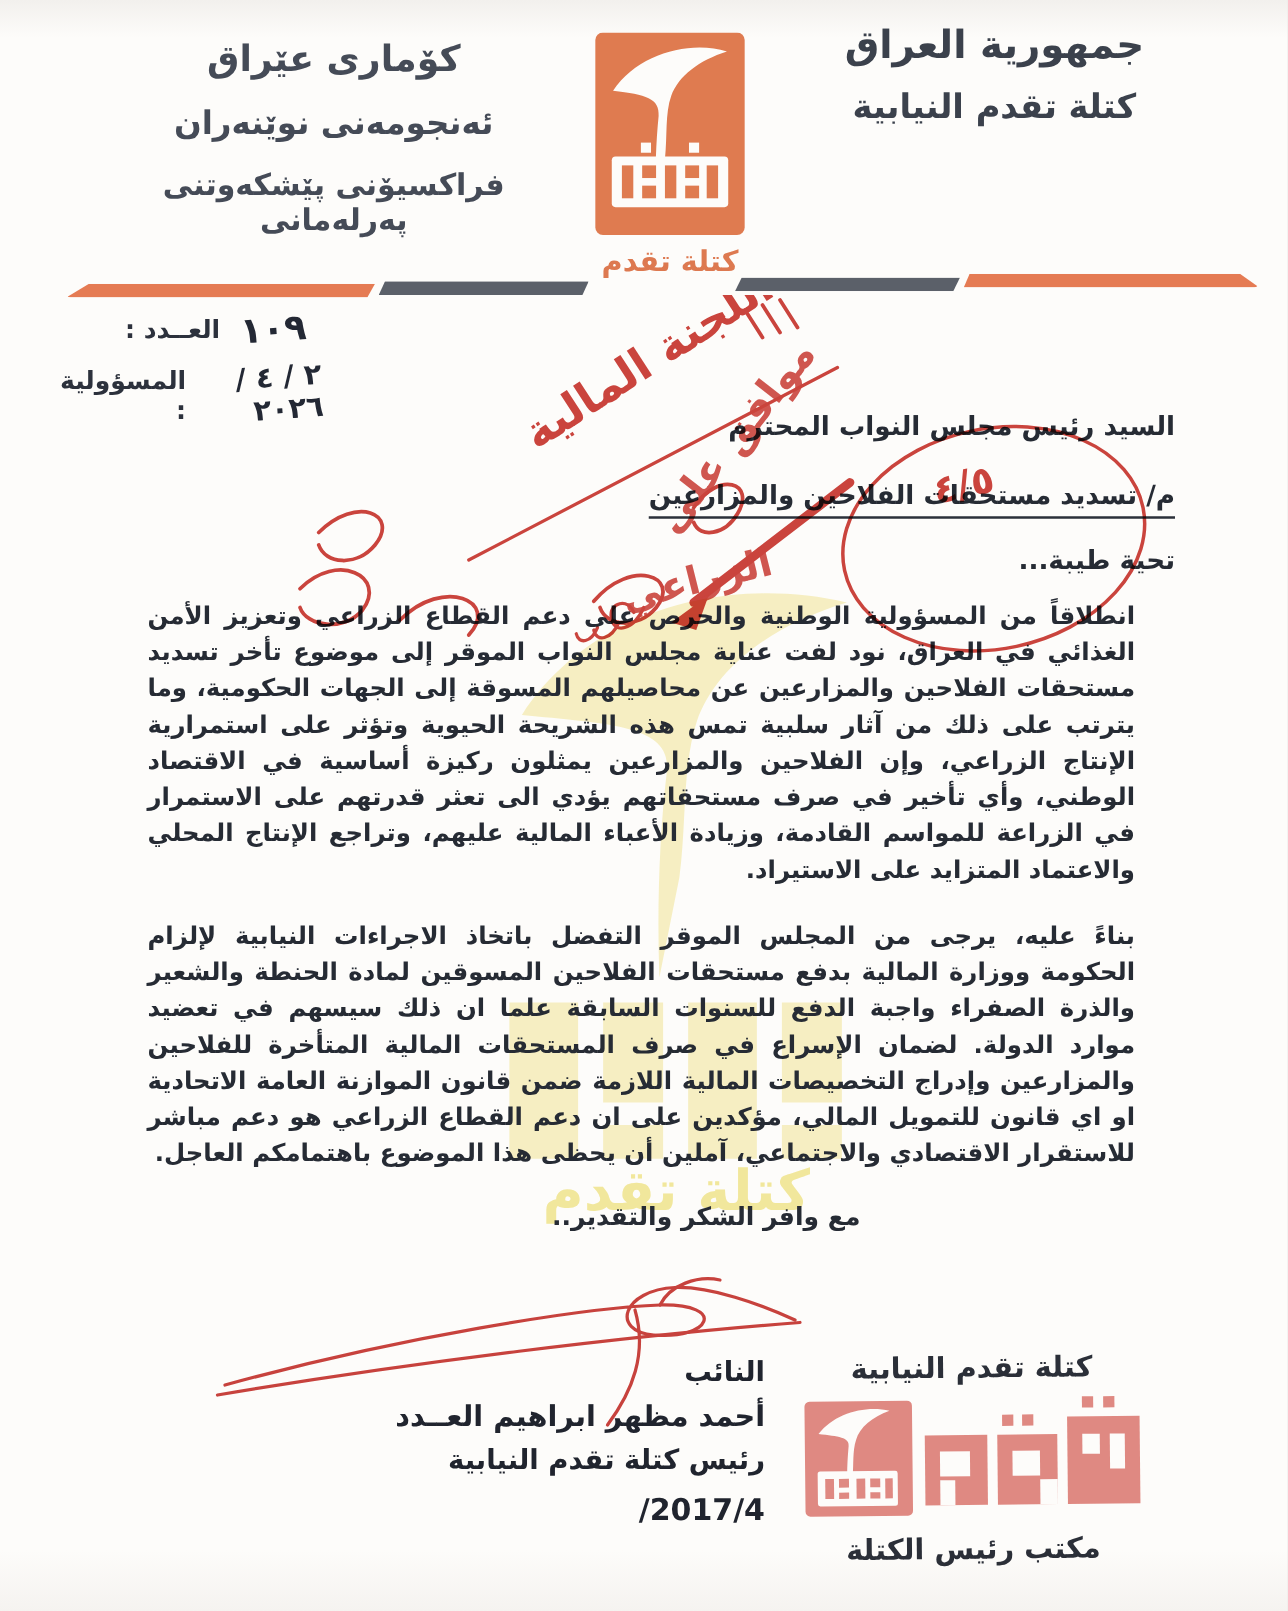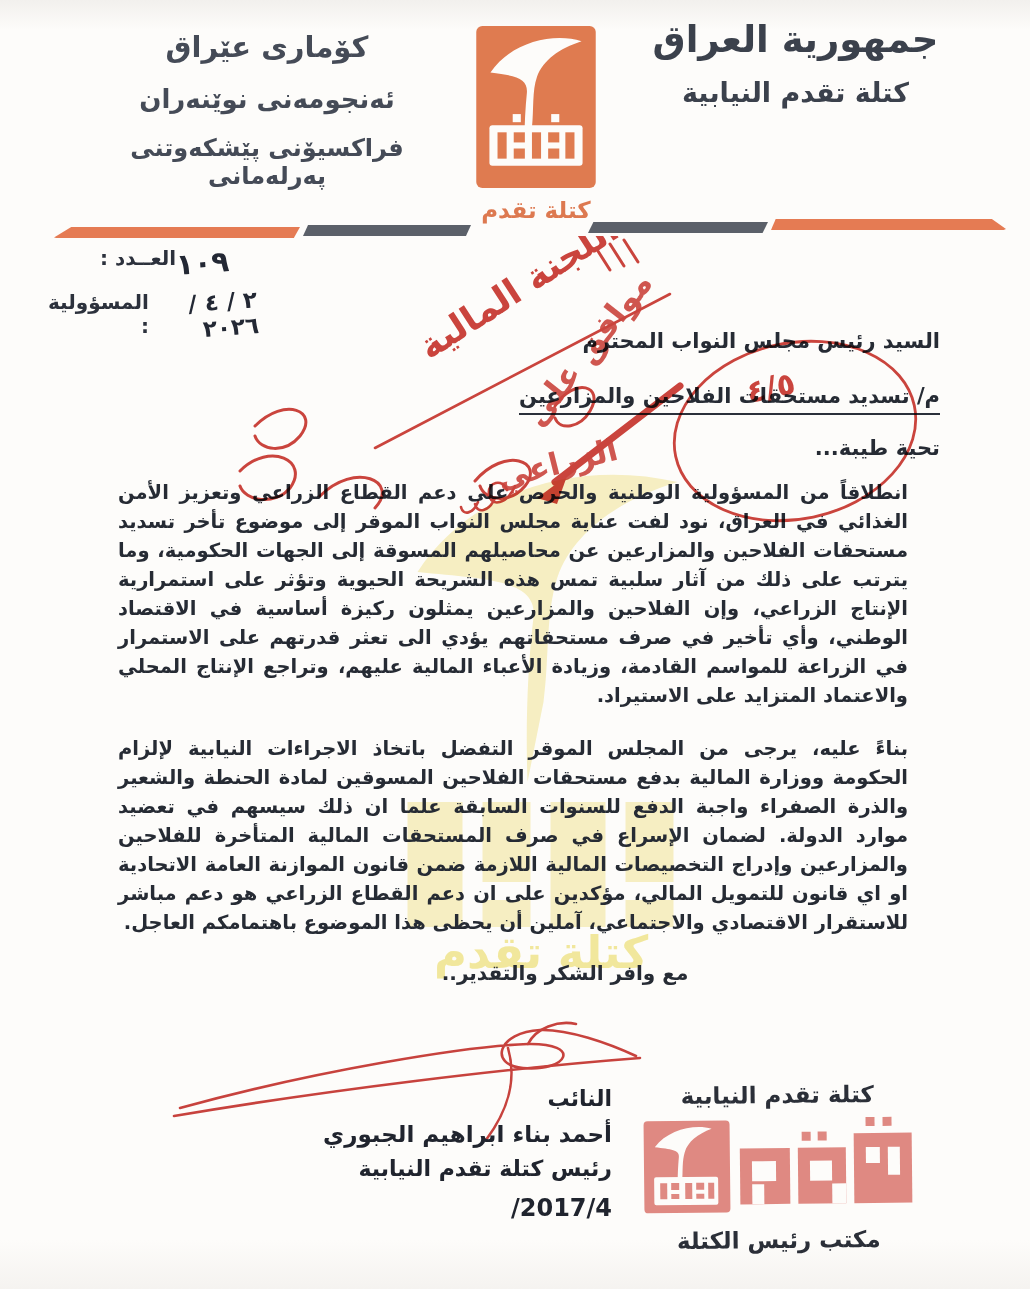--- a/index.html
+++ b/index.html
@@ -9,35 +9,35 @@
     font-family:"DejaVu Sans",sans-serif;overflow:hidden;padding-left:32px;
   }
   .abs{position:absolute;}
   .rtl{direction:rtl;unicode-bidi:isolate;}
   
   .kurdish-block{left:72px;top:30px;width:390px;text-align:center;color:#454b57;}
   .kurdish-line1{font-size:29px;font-weight:600;margin-bottom:20px;}
   .kurdish-line2{font-size:26px;font-weight:600;margin-bottom:20px;}
   .kurdish-line3{font-size:24px;font-weight:600;}
   .arabic-block{left:628px;top:18px;width:335px;text-align:center;color:#3b414c;}
-  .arabic-line1{font-size:37px;font-weight:700;margin-bottom:16px;}
+  .arabic-line1{font-size:31px;font-weight:700;margin-bottom:16px;}
   .arabic-line2{font-size:30px;font-weight:700;margin-bottom:17px;}
   .arabic-line3{font-size:27px;font-weight:700;}
   .logo-center{left:468px;top:26px;width:136px;text-align:center;}
   .logo-caption{margin-top:5px;font-size:23px;font-weight:700;color:#dd7950;}
   
   .seg{position:absolute;height:11px;}
   .seg-o{background:#e57b53;}
   .seg-g{background:#5b6069;}
   .seg1{left:54px;top:227px;width:246px;clip-path:polygon(0 95%,7% 0,100% 0,97.5% 100%,1% 100%);}
   .seg2{left:303px;top:225px;width:168px;clip-path:polygon(3% 0,100% 0,97% 100%,0 100%);}
   .seg3{left:588px;top:222px;width:180px;clip-path:polygon(3% 0,100% 0,97% 100%,0 100%);}
   .seg4{left:771px;top:219px;width:235px;clip-path:polygon(2% 0,94% 0,100% 90%,99% 100%,0 100%);}
   
-  .meta-row{display:flex;flex-direction:row-reverse;align-items:flex-start;gap:0;color:#2c313c;}
+  .meta-row{display:flex;flex-direction:row-reverse;align-items:center;gap:16px;color:#2c313c;}
   .meta-label{font-size:20px;font-weight:600;}
   .hand{font-weight:600;color:#232834;transform:rotate(-4deg);}
   .num-row{left:100px;top:246px;width:150px;}
   .num-val{font-size:29px;}
   .date-row{left:48px;top:290px;width:210px;}
   .date-val{font-size:23px;letter-spacing:1px;}
   
   .addressee{right:122px;top:329px;font-size:21px;font-weight:700;color:#262b34;}
   .subject{right:122px;top:384px;font-size:21px;font-weight:700;color:#262b34;
            border-bottom:2.5px solid #2b303a;padding-bottom:5px;}
@@ -160,21 +160,21 @@
     <g stroke="#c7423d" stroke-width="2.6" fill="none" stroke-linecap="round">
       <path d="M12 100 C150 62 300 38 360 36 C415 35 400 64 355 60 C320 57 330 24 372 22 C400 21 440 35 468 48"></path>
       <path d="M6 108 C160 82 340 60 472 50"></path>
       <path d="M340 40 C350 75 338 105 318 132"></path>
       <path d="M360 36 C368 20 390 12 408 16"></path>
     </g>
   </svg>
 
   <div class="abs rtl sig-block">
     <div class="sig-title">النائب</div>
-    <div class="sig-name">أحمد بناء ابراهيم الجبوري</div>
+    <div class="sig-name">أحمد مظهر ابراهيم العــدد</div>
     <div class="sig-role">رئيس كتلة تقدم النيابية</div>
     <div class="sig-date">/2017/4</div>
   </div>
 
   <div class="abs stamp">
     <div class="stamp-top rtl">كتلة تقدم النيابية</div>
     <svg width="272" height="104" viewBox="0 0 272 104">
       <g fill="#dc7a72">
         <rect x="2" y="6" width="86" height="92" rx="4"></rect>
         <rect x="98" y="34" width="50" height="56"></rect>

